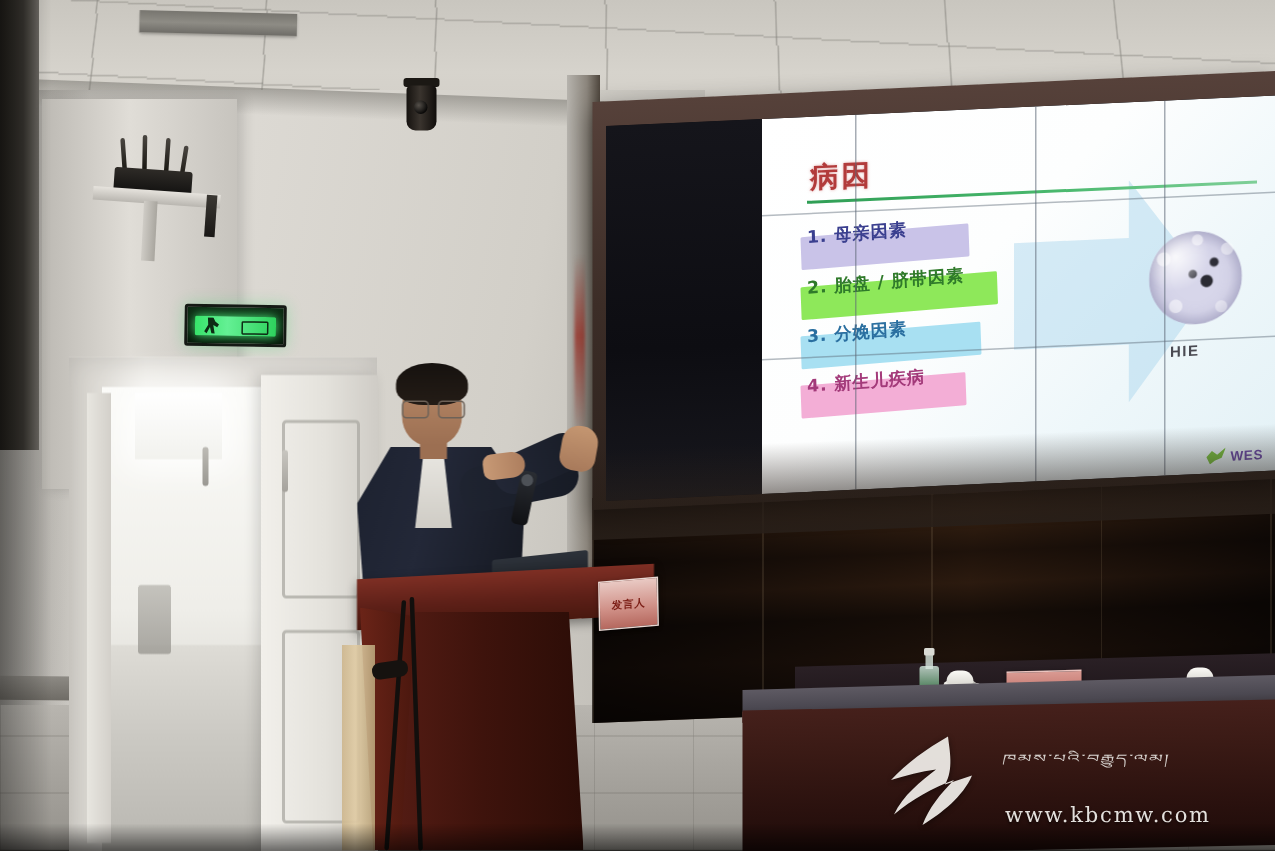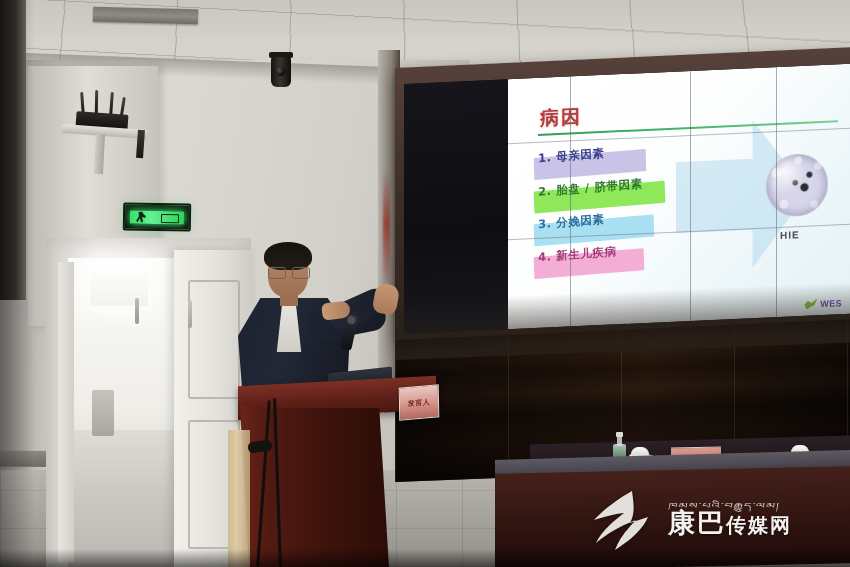--- a/index.html
+++ b/index.html
@@ -902,18 +902,18 @@
   <div class="table-top"></div>
   <div class="table-moulding"></div>
   <div class="table-front"></div>
   <div class="table-left-leg"></div>
 
   <div class="watermark">
     <svg class="wm-mark" viewBox="0 0 64 62" aria-hidden="true">
       <path fill="currentColor" d="M44 2 C30 10 16 20 6 31 c10 -3 20 -6 30 -7 C26 32 14 41 8 54 c12 -10 26 -18 40 -23 -9 9 -17 19 -21 30 13 -8 27 -19 33 -33 -6 2 -12 4 -18 6 6 -10 3 -23 2 -32z"></path>
     </svg>
     <div class="wm-tib">ཁམས་པའི་བརྒྱུད་ལམ།</div>
-    <div class="wm-cn"><span>康巴</span><span class="small">传媒网</span></div>
+    <div class="wm-url">www.kbcmw.com</div>
   </div>
 
   <div class="vig-left"></div>
   <div class="vig-bottom"></div>
 </div>
 
 </body></html>

